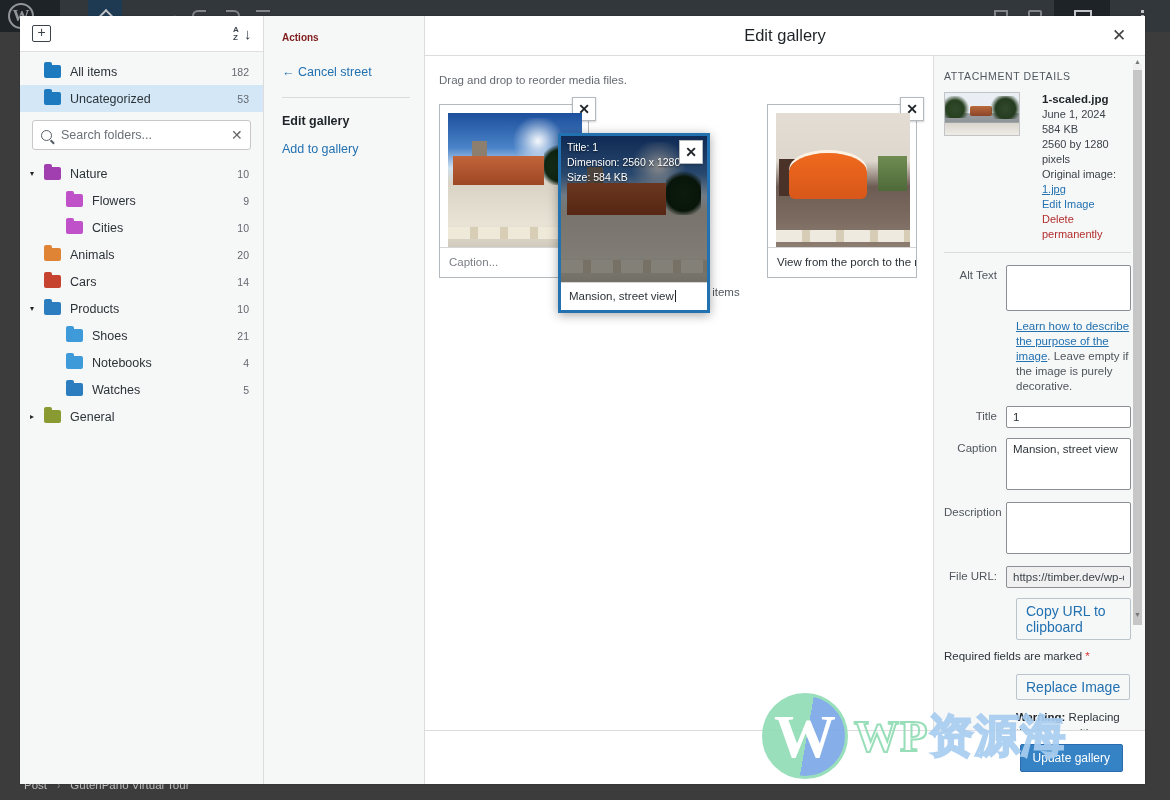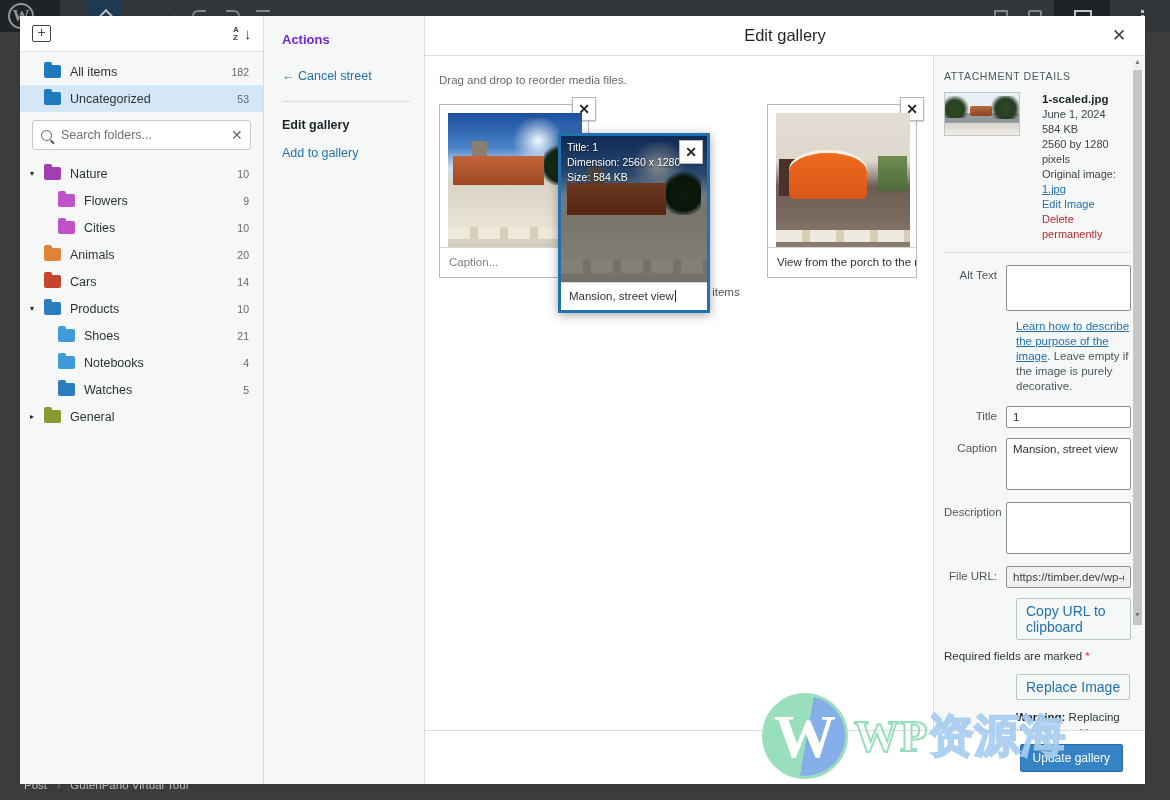--- a/index.html
+++ b/index.html
@@ -102,21 +102,21 @@
   .folder-row .fico {
     width: 17px; height: 13px; flex: 0 0 17px; margin-right: 9px; border-radius: 1.5px 2px 2px 2px;
     position: relative;
   }
   .folder-row .fico::before {
     content:""; position:absolute; left:0; top:-3px; width:8px; height:4px; border-radius:2px 2px 0 0;
     background: inherit;
   }
   .folder-row .fname { flex: 1 1 auto; white-space: nowrap; overflow: hidden; }
   .folder-row .fcount { font-size: 10.5px; color: #646970; }
-  .indent-1 { padding-left: 38px; }
+  .indent-1 { padding-left: 38px; margin-left: 8px; }
 
   .search-wrap { padding: 8px 12px 10px 12px; }
   .search-box {
     height: 30px; border: 1px solid #c7c7c7; border-radius: 3px; background: #fff;
     display: flex; align-items: center; padding: 0 8px; gap: 7px;
   }
   .search-box .mag {
     width: 11px; height: 11px; border: 1.6px solid #555d66; border-radius: 50%; position: relative; flex:0 0 11px;
   }
   .search-box .mag::after {
@@ -130,21 +130,21 @@
   .search-box input::placeholder { color: #6b7177; }
   .search-box .clr { font-size: 14px; color: #666; cursor: pointer; line-height: 1; }
 
   .tree-gap { height: 6px; }
 
   
   .actions {
     width: 161px; flex: 0 0 161px; background: #f6f7f7; border-right: 1px solid #dcdcde;
     padding: 16px 0 0 18px;
   }
-  .actions h3 { margin: 0 0 22px 0; font-size: 13px; font-weight: 700; color: #6d28d9; }
+  .actions h3 { margin: 0 0 22px 0; font-size: 10px; font-weight: 700; color: #7f1d1d; }
   .actions .lnk {
     display: block; font-size: 12.5px; color: #2271b1; text-decoration: none; cursor: pointer;
     margin-bottom: 18px;
   }
   .actions .divider { height:1px; background:#dcdcde; margin: 2px 14px 16px 0; }
   .actions h4 { margin: 0 0 14px 0; font-size: 12.5px; font-weight: 700; color: #1d2327; }
 
   
   .main { flex: 1 1 auto; display: flex; flex-direction: column; position: relative; background: #fff; }
   .modal-head {

